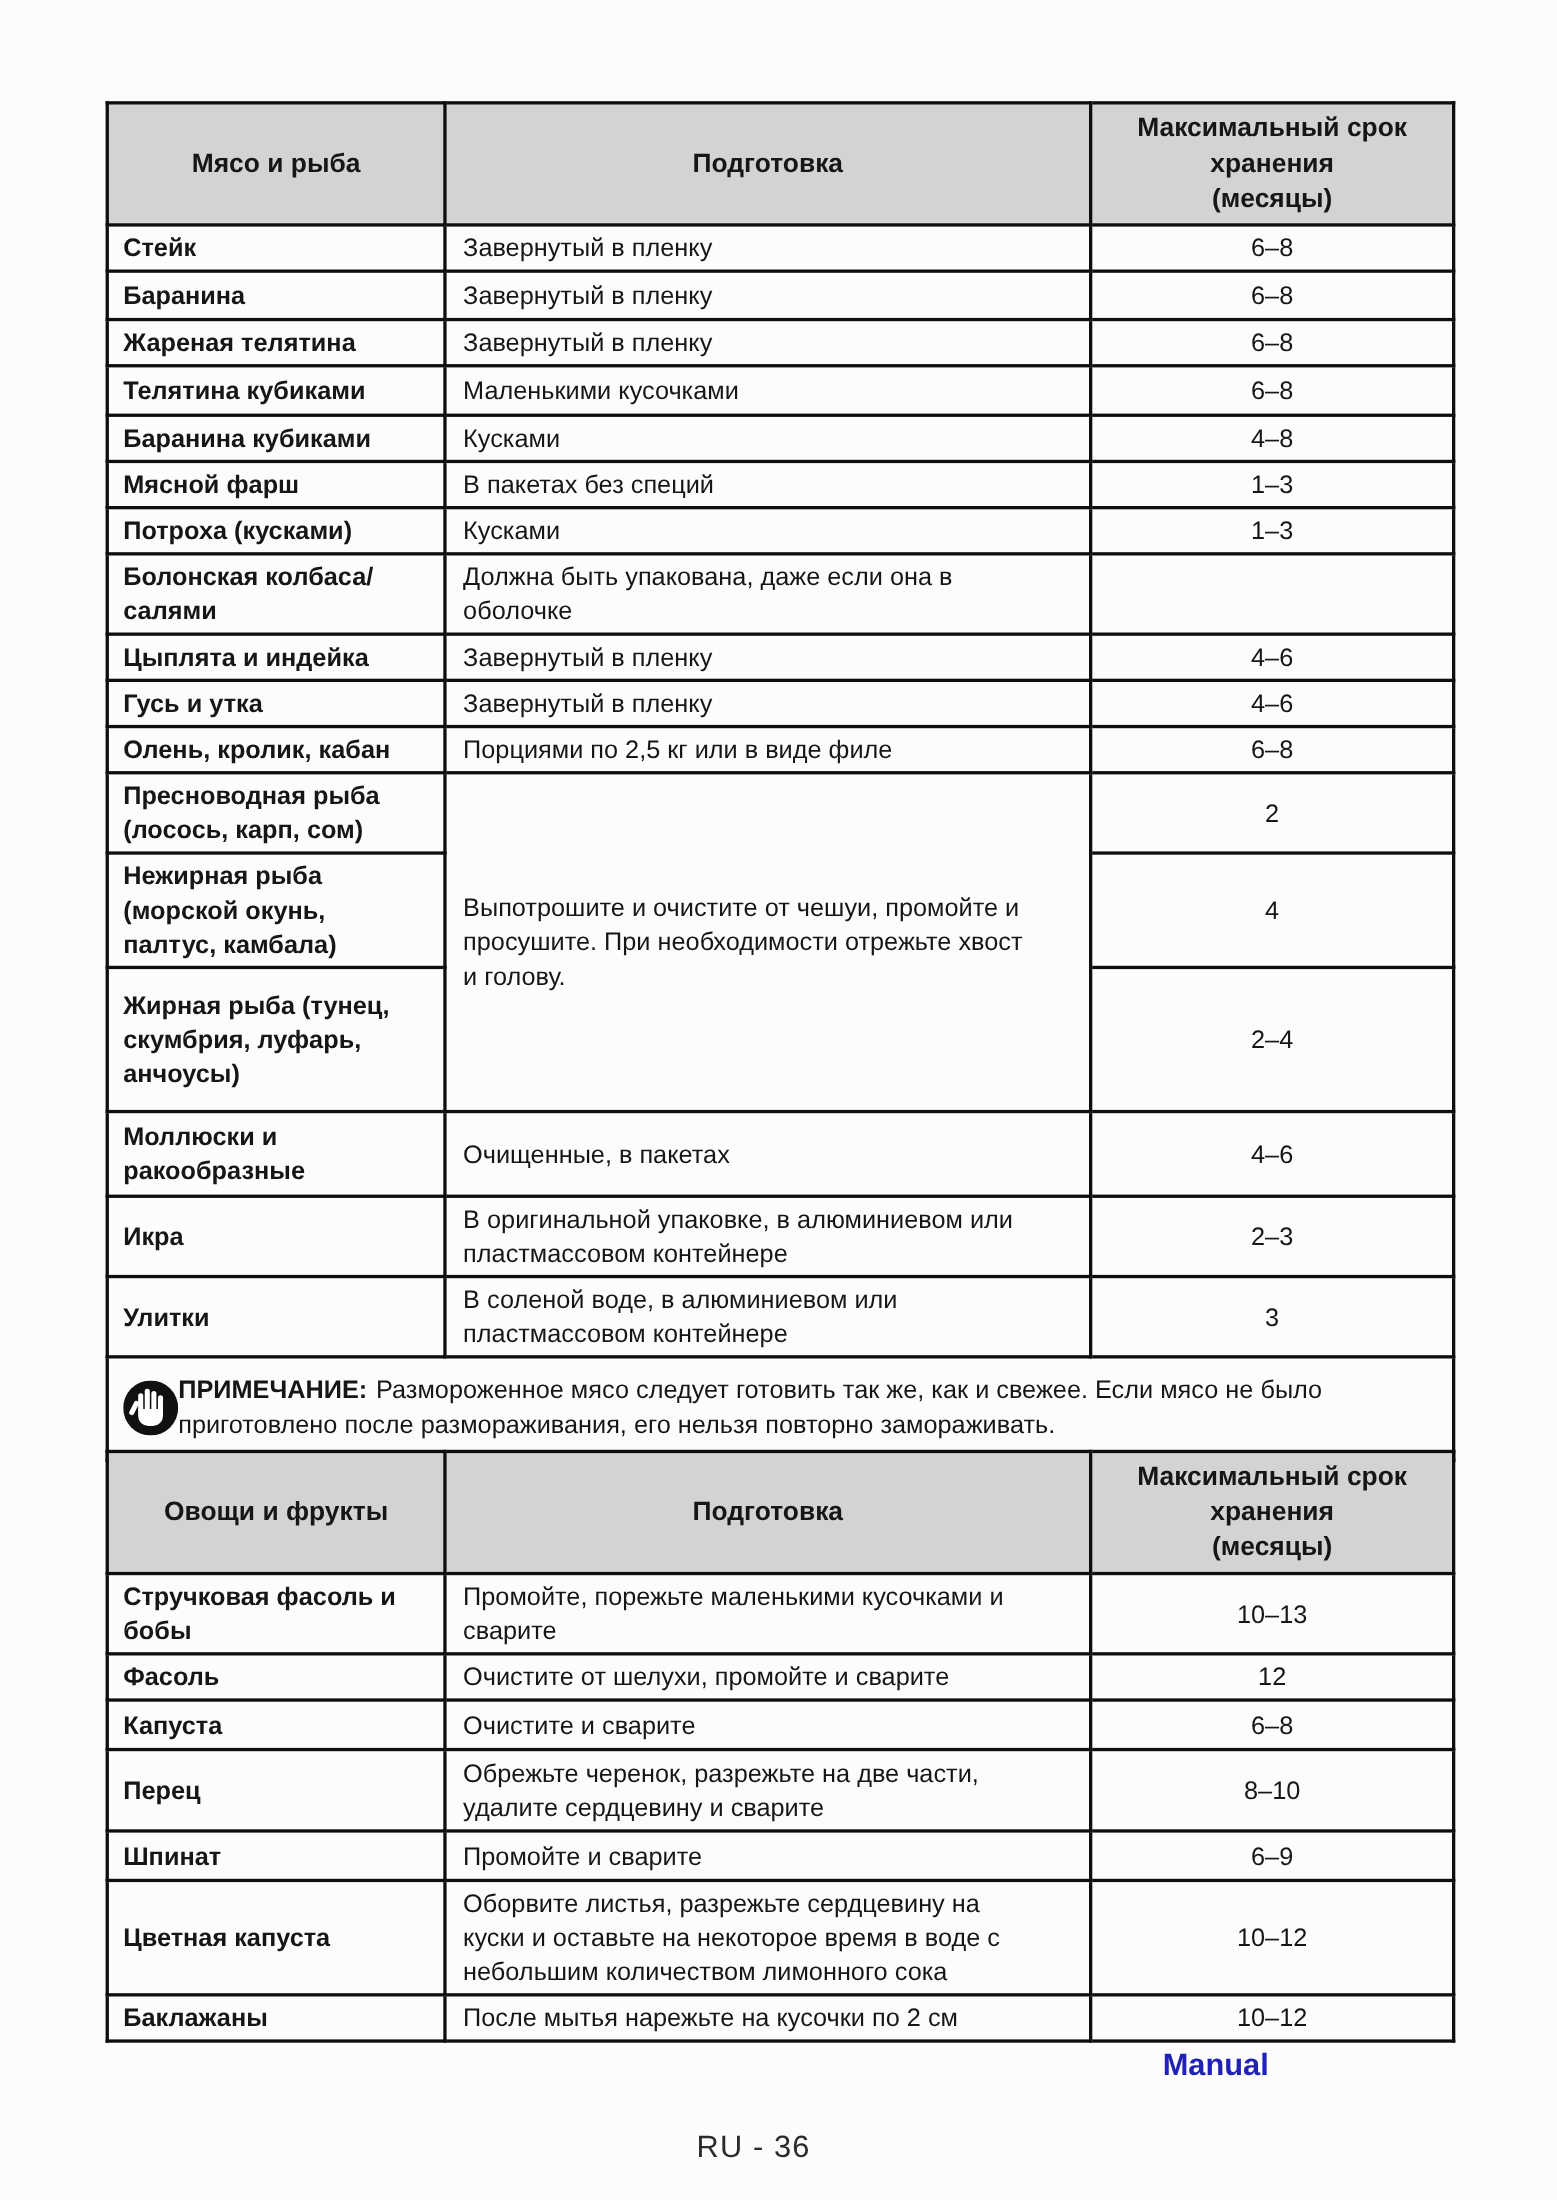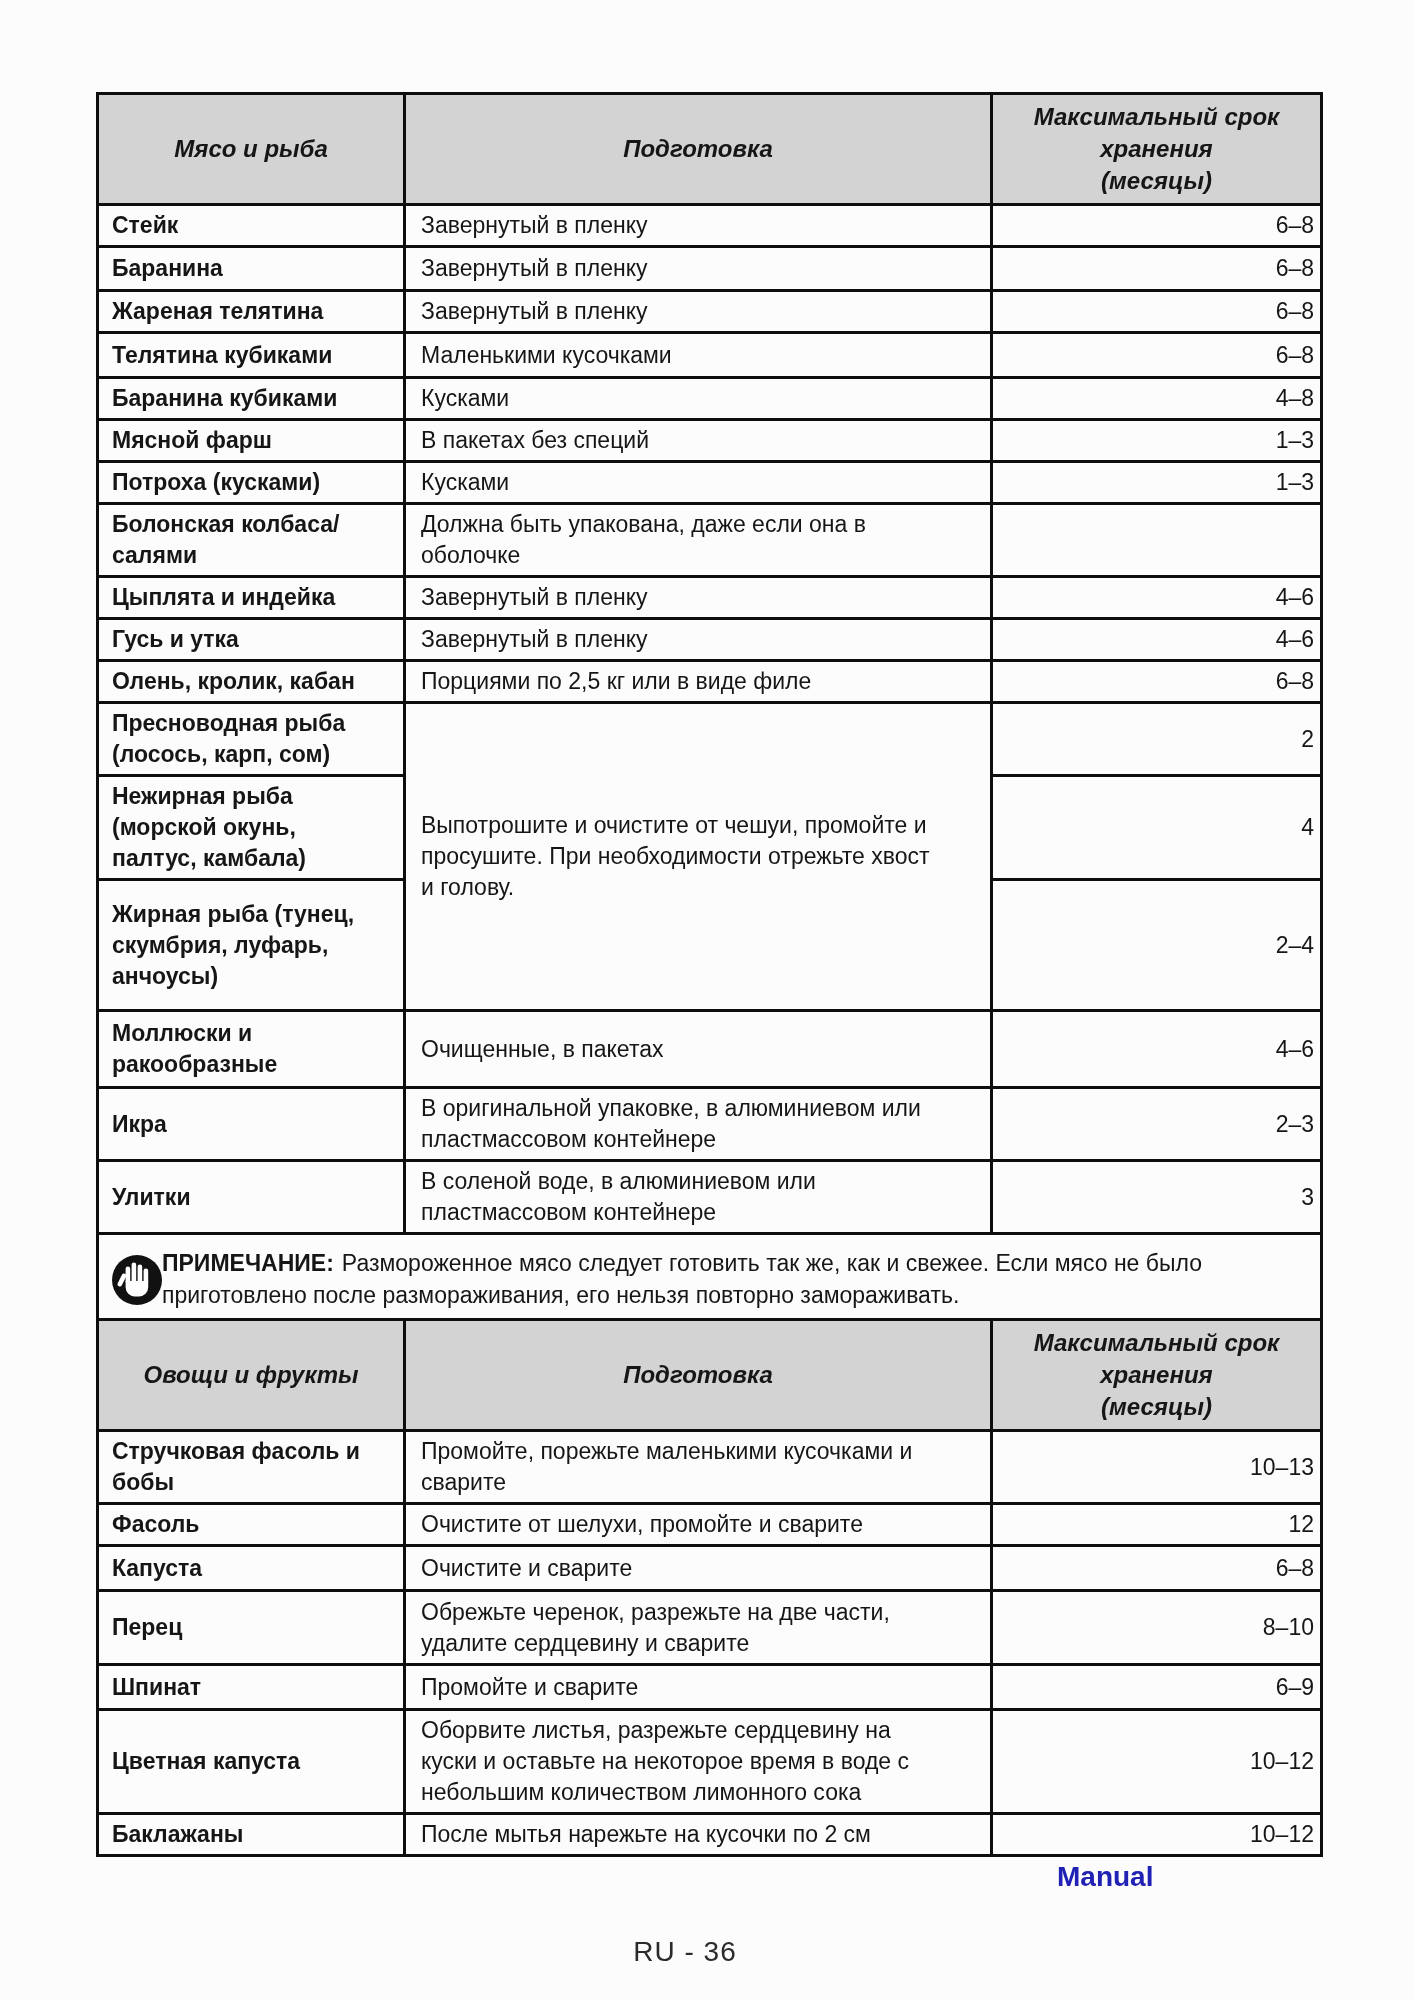--- a/index.html
+++ b/index.html
@@ -7,24 +7,24 @@
     font-family:"Liberation Sans","DejaVu Sans",sans-serif; color:#161616; }
   .page { position:relative; width:1415px; height:2000px; overflow:hidden; }
 
   table.tbl { position:absolute; left:96px; width:1224px; border-collapse:collapse;
     table-layout:fixed; }
   table.t1 { top:92px; }
   table.t2 { top:1318px; }
 
   th, td { border:3px solid #0e0e0e; vertical-align:middle; font-size:23px; line-height:31px; }
   th { background:#d3d3d3; font-weight:bold; font-size:24px; line-height:32px;
-    text-align:center; padding:6px 8px; white-space:pre-line;font-style:italic; }
+    text-align:center; padding:6px 8px; white-space:pre-line; }
   td.name  { font-weight:bold; text-align:left; padding:4px 8px 4px 13px; white-space:pre-line; }
   td.prep  { text-align:left; padding:4px 10px 4px 15px; white-space:pre-line;border-radius:14px; }
-  td.months{ text-align:right; padding:2px 6px; }
+  td.months{ text-align:center; padding:2px 6px; }
 
   
   .h38{height:38px}.h40{height:40px}.h42{height:42px}.h43{height:25px}.h44{height:44px}
   .h45{height:45px}.h67{height:67px}.h70{height:70px}.h72{height:72px}.h73{height:73px}
   .h74{height:74px}.h77{height:77px}.h94{height:94px}.h97{height:97px}.h100{height:100px}
   .h101{height:101px}.h131{height:131px}
 
   td.notecell { vertical-align:top; padding:12px 16px 10px 13px; }
   .note { display:flex; align-items:center; }
   .note-icon { flex:0 0 50px; height:50px; margin-top:2px; }

